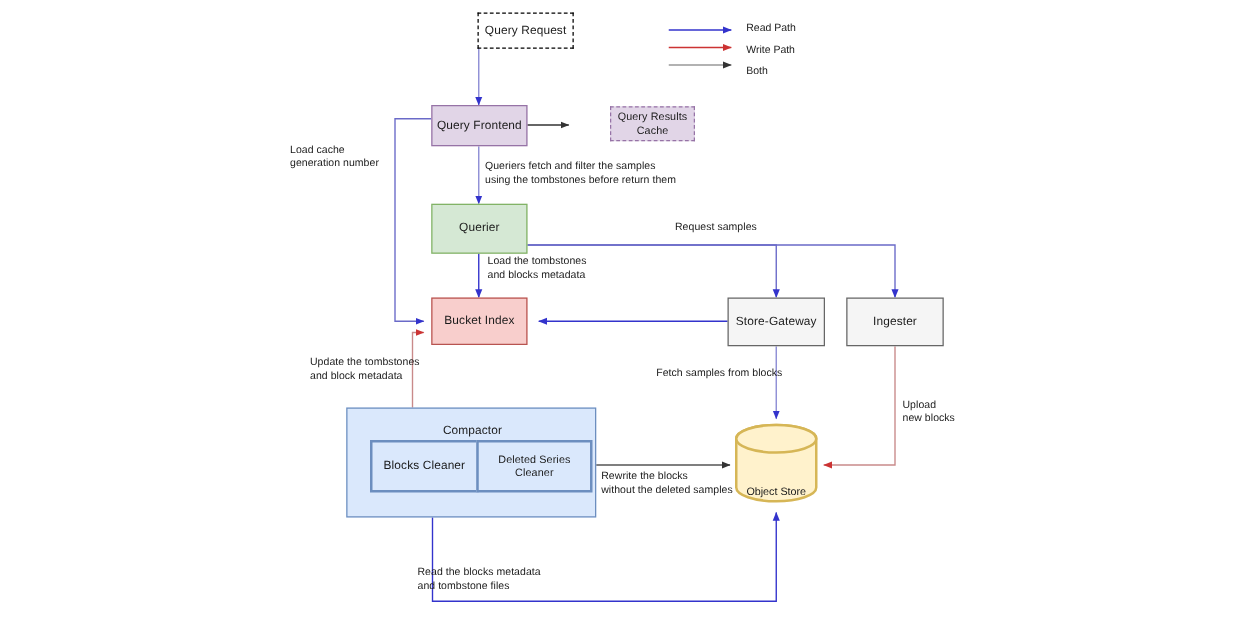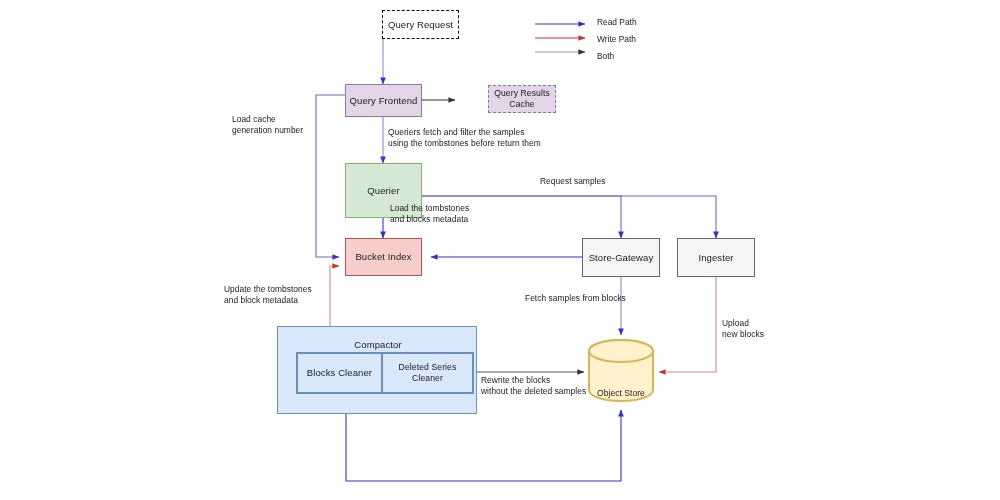--- a/index.html
+++ b/index.html
@@ -125,21 +125,21 @@
     </div>
   </div>
 
   <div class="node n-dashed-black" style="left:345px;top:10px;width:77px;height:29px;margin-left:37px;">Query Request</div>
 
   <div class="node n-purple" style="left:345px;top:84px;width:77px;height:33px;">Query Frontend</div>
 
   <div class="node n-purple-dashed" style="left:456px;top:85px;width:68px;height:28px;white-space:pre-line;">Query Results
 Cache</div>
 
-  <div class="node n-green" style="left:345px;top:163px;width:77px;height:55px;">Querier</div>
+  <div class="node n-green" style="left:345px;top:163px;width:77px;height:40px;">Querier</div>
 
   <div class="node n-red" style="left:345px;top:238px;width:77px;height:38px;">Bucket Index</div>
 
   <div class="node n-gray" style="left:582px;top:238px;width:78px;height:39px;">Store-Gateway</div>
 
   <div class="node n-gray" style="left:677px;top:238px;width:78px;height:39px;">Ingester</div>
 
   <div class="node n-blue-fill" style="left:277px;top:326px;width:200px;height:88px;align-items:flex-start;justify-content:center;">
     <span class="grouplabel" style="left:0;top:12px;width:200px;">Compactor</span>
   </div>
@@ -156,25 +156,27 @@
 generation number</div>
 
   <div class="elabel" style="left:388px;top:127px;">Queriers fetch and filter the samples
 using the tombstones before return them</div>
 
   <div class="elabel" style="left:390px;top:203px;">Load the tombstones
 and blocks metadata</div>
 
   <div class="elabel" style="left:540px;top:176px;">Request samples</div>
 
-  <div class="elabel" style="left:224px;top:284px;">Update the tombstones
+  <div class="elabel" style="left:248px;top:284px;">Update the tombstones
 and block metadata</div>
 
   <div class="elabel" style="left:525px;top:293px;">Fetch samples from blocks</div>
 
   <div class="elabel" style="left:481px;top:375px;">Rewrite the blocks
 without the deleted samples</div>
 
   <div class="elabel" style="left:722px;top:318px;">Upload
 new blocks</div>
 
+  <div class="elabel" style="left:334px;top:452px;">Read the blocks metadata
+and tombstone files</div>
 
 </div>
 
 </body></html>

